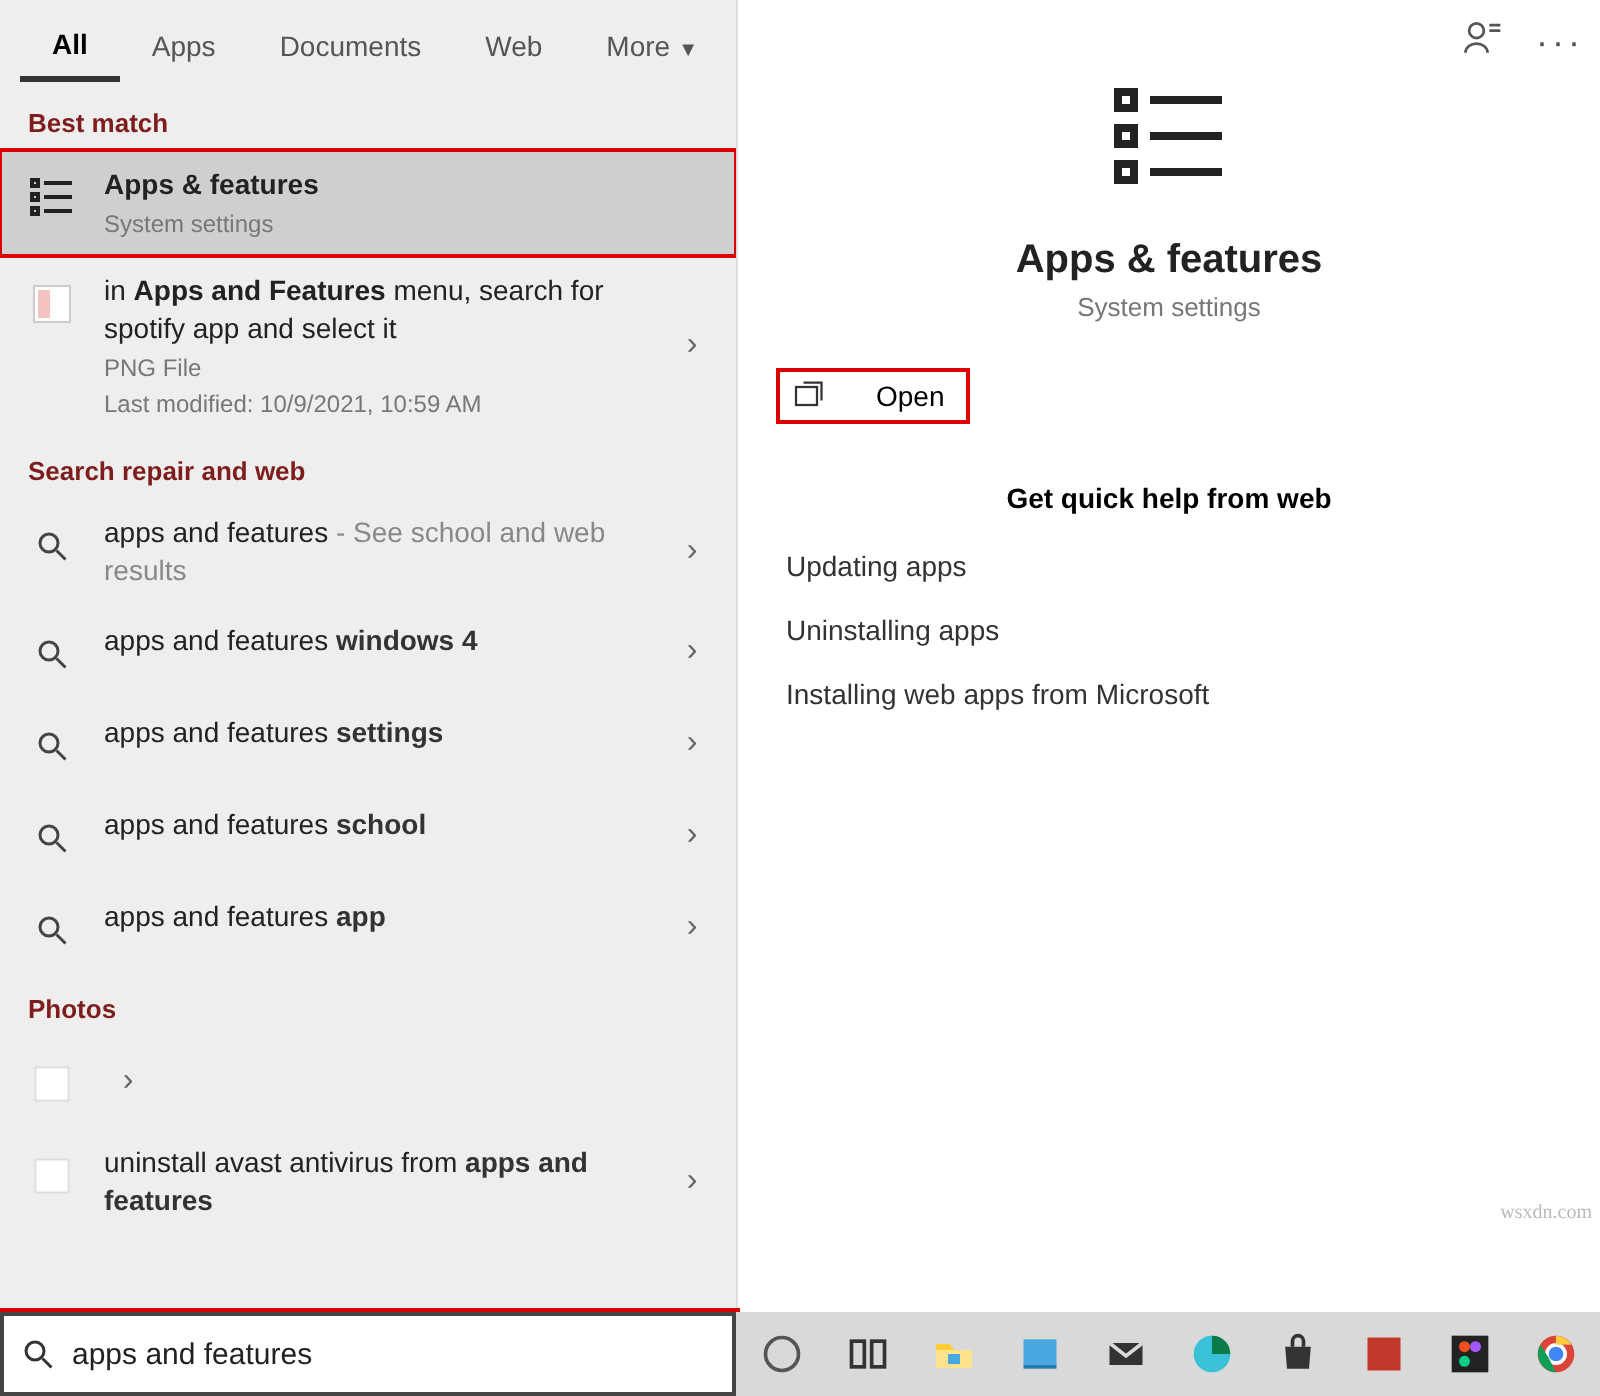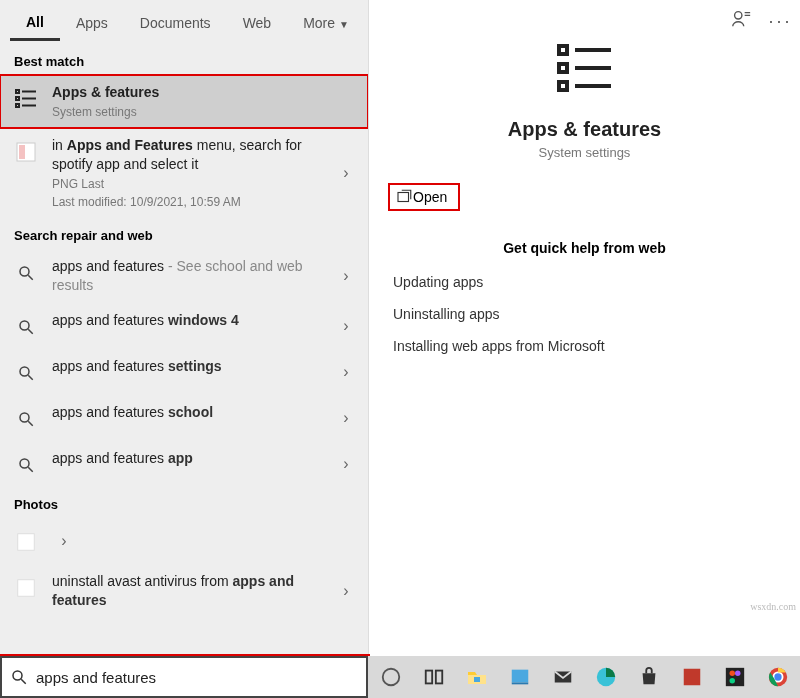--- a/index.html
+++ b/index.html
@@ -6,38 +6,38 @@
   body { width: 800px; height: 698px; overflow: hidden; background: #f2f2f2; position: relative; }
   .window { display: flex; width: 800px; height: 656px; border-radius: 16px; }
   .left-pane { width: 368px; background: #eeeeee; display: flex; flex-direction: column; }
   .right-pane { flex: 1; background: #fff; border-left: 1px solid #ddd; position: relative; }
   .tabs { display: flex; align-items: center; height: 44px; padding: 0 10px; }
   .tab { padding: 10px 16px 8px; font-size: 14px; color: #555; cursor: default; }
   .tab.active { color: #000; border-bottom: 3px solid #333; font-weight: 600; }
   .tab .chev { font-size: 10px; margin-left: 4px; }
   .header-icons { position: absolute; right: 8px; top: 8px; display: flex; gap: 16px; align-items: center; color: #555; }
   .header-icons svg { width: 22px; height: 22px; }
-  .section-header { font-size: 13px; font-weight: 600; padding: 10px 14px 6px; color: #000000; }
+  .section-header { font-size: 13px; font-weight: 600; padding: 10px 14px 6px; color: #7f1d1d; }
   .result { display: flex; align-items: flex-start; padding: 8px 10px 8px 12px; position: relative; }
   .result.selected { background: #cfcfcf; }
   .result .icon-slot { width: 28px; height: 28px; display: flex; align-items: center; justify-content: center; margin-right: 12px; flex-shrink: 0; margin-top: 2px; }
   .result .text { flex: 1; font-size: 14px; color: #333; line-height: 1.35; }
   .result .title { color: #222; }
   .result .sub { font-size: 12px; color: #777; margin-top: 2px; }
   .result .chevron { width: 24px; display:flex; align-items:center; justify-content:center; color:#666; font-size: 16px; align-self: center; }
   .red-box { outline: 2px solid #d00; outline-offset: -1px; }
   .search-row { position: absolute; left: 0; bottom: 0; width: 368px; height: 42px; background:#fff; border:2px solid #444; display:flex; align-items:center; padding:0 8px; }
   .search-row.redhl { outline: 2px solid #d00; outline-offset: 0; }
   .search-row input { border:none; outline:none; font-size:15px; flex:1; margin-left:8px; color:#222; }
   .preview-top { text-align:center; padding: 36px 20px 16px; }
   .preview-top .big-icon { display:inline-block; margin-bottom: 14px; }
   .preview-title { font-size: 20px; font-weight: 600; color:#222; }
   .preview-sub { font-size: 13px; color: #777; margin-top: 4px; }
   .open-row { display:flex; align-items:center; padding: 8px 20px; font-size:14px; }
-  .open-row .open-btn { display:flex; align-items:center; gap:0; padding: 4px 12px 4px 6px; justify-content: flex-end; }
+  .open-row .open-btn { display:flex; align-items:center; gap:25px; padding: 4px 12px 4px 6px; justify-content: flex-end; }
   .quick-header { font-size:14px; font-weight:600; padding: 22px 24px 10px; text-align: center; }
   .quick-link { font-size:14px; color:#333; padding: 8px 24px; }
   .taskbar { position:absolute; left:368px; right:0; bottom:0; height:42px; background:#d9d9d9; display:flex; align-items:center; padding:0 10px; gap:18px; }
   .taskbar .tb-item { width:26px; height:26px; display:flex; align-items:center; justify-content:center; }
   .watermark { position:absolute; right:4px; bottom:44px; font-size:10px; color:#bbb;font-family:Liberation Serif, serif; }
   .dots { letter-spacing: 2px; font-size: 18px; }
   .scroll { overflow: hidden; }
 </style>
 </head>
 <body>
@@ -75,21 +75,21 @@
 
       <div class="result">
         <div class="icon-slot">
           <svg viewBox="0 0 24 24" width="24" height="24">
               <rect x="3" y="3" width="18" height="18" fill="#fff" stroke="#ccc"></rect>
               <rect x="5" y="5" width="6" height="14" fill="#f4c2c2"></rect>
             </svg>
         </div>
         <div class="text">
           <div class="title"><span>in </span><b>Apps and Features</b><span> menu, search for spotify app and select it</span></div>
-          <div class="sub">PNG Last</div>
+          <div class="sub">PNG File</div>
           <div class="sub">Last modified: 10/9/2021, 10:59 AM</div>
         </div>
         <div class="chevron">›</div>
       </div>
 
       <div class="section-header">Search repair and web</div>
 
       <div class="result">
         <div class="icon-slot">
             <svg viewBox="0 0 24 24" width="18" height="18" fill="none" stroke="#444" stroke-width="2">

